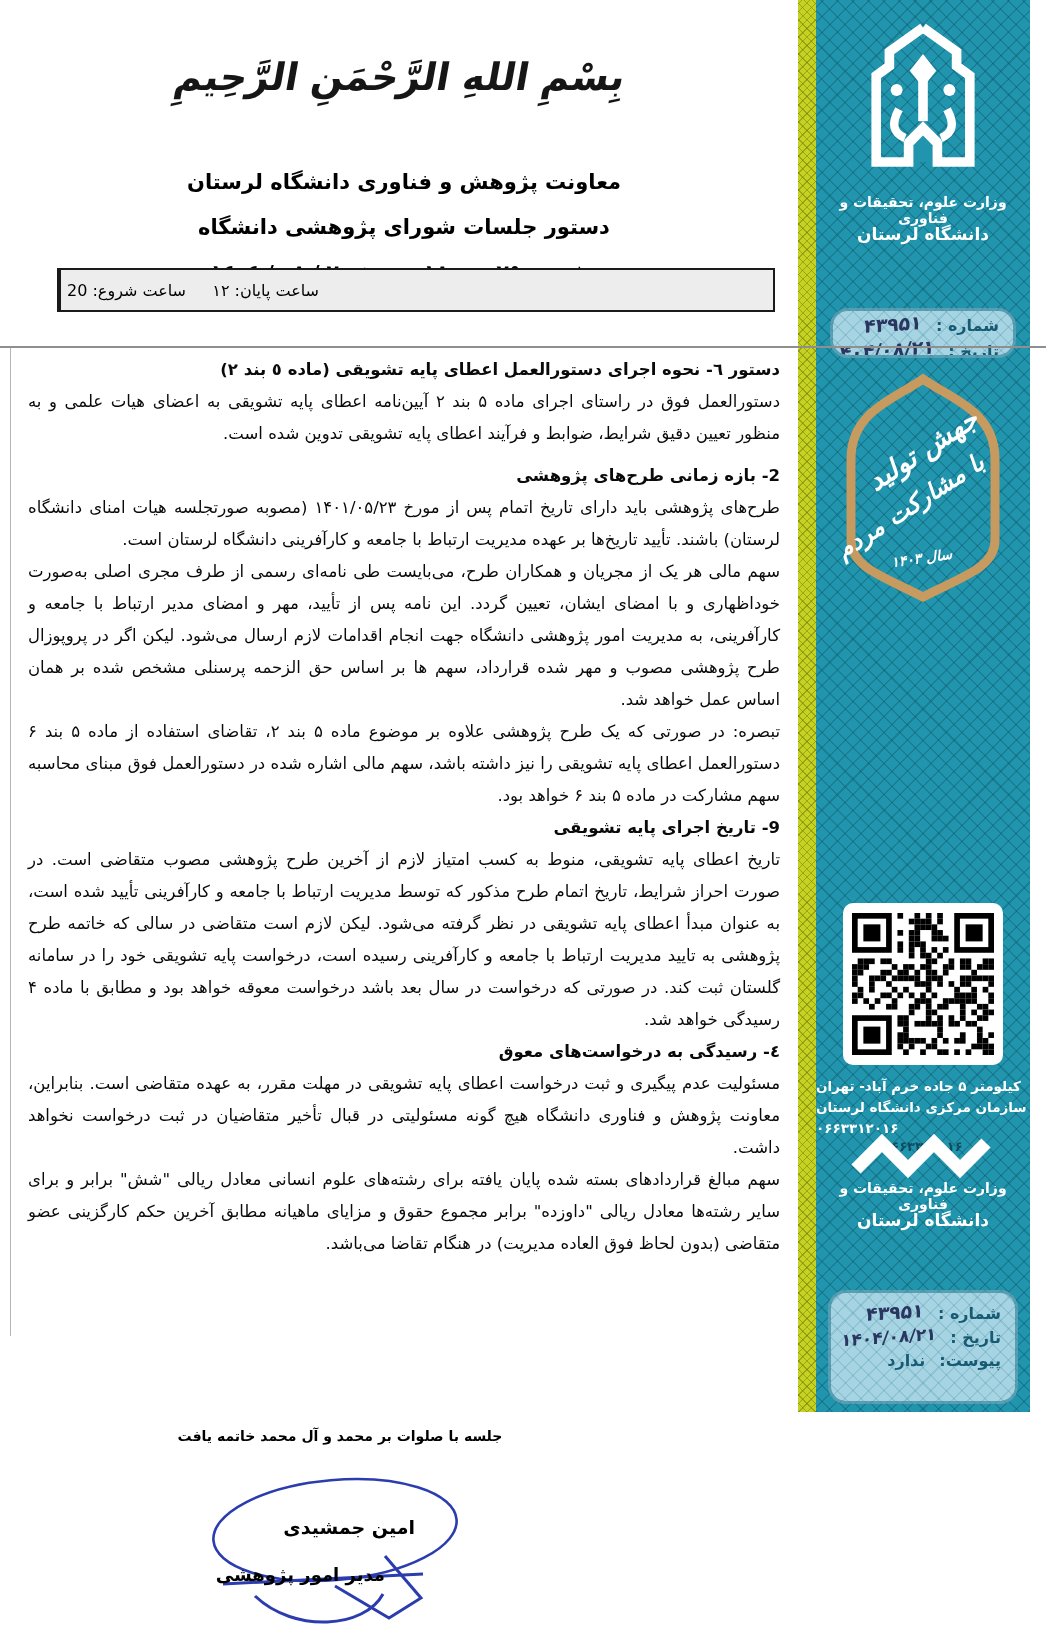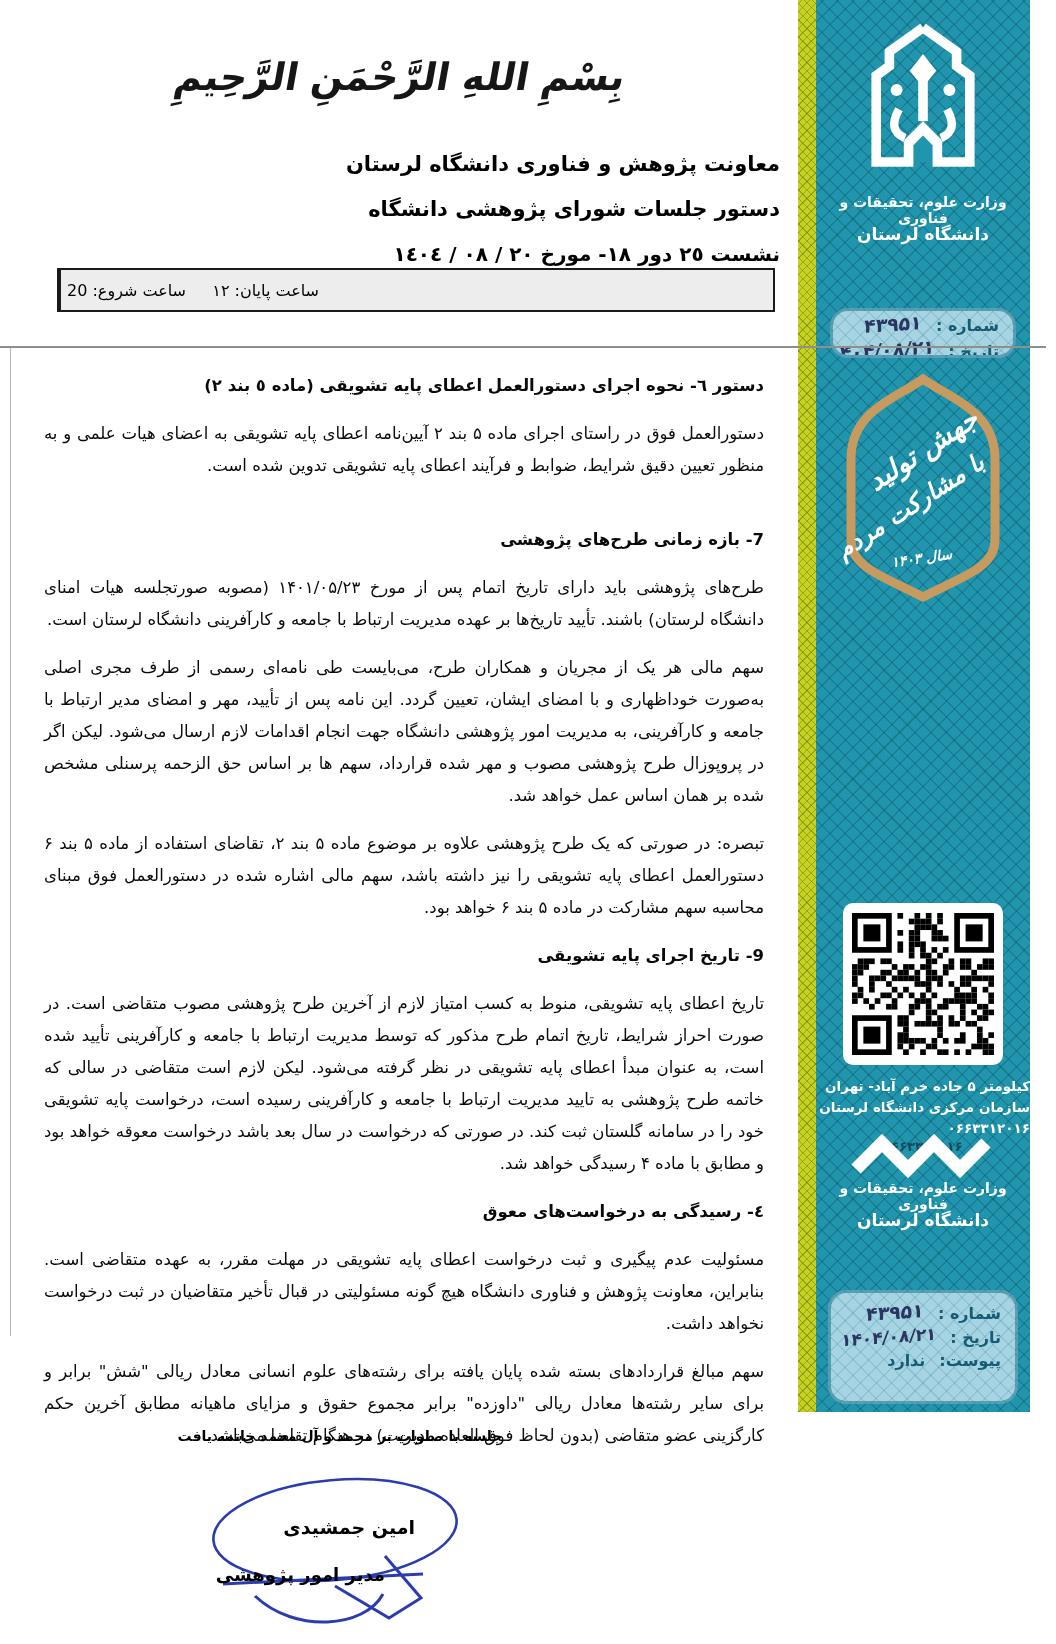--- a/index.html
+++ b/index.html
@@ -53,37 +53,37 @@
   }
   .stamp .year{
     position:absolute;color:#ffffff;font-weight:bold;font-style:italic;
     font-size:14px;direction:rtl;transform:rotate(-8deg);
   }
   .qr-card{
     position:absolute;left:27px;top:903px;width:160px;height:162px;
     background:#ffffff;border-radius:10px;display:flex;align-items:center;justify-content:center;
   }
   .side-address{
-    position:absolute;top:1076px;width:100%;text-align:right;color:#fff;
+    position:absolute;top:1076px;width:100%;text-align:left;color:#fff;
     font-weight:bold;font-size:13.5px;line-height:21px;direction:rtl;
   }
   .hidden-phone{
     position:absolute;top:1139px;width:100%;text-align:center;color:#0e4c5e;
     font-weight:bold;font-size:13px;direction:rtl;
   }
   .zigzag{position:absolute;top:1133px;left:50%;transform:translateX(-50%);}
   
   .bismillah{
     position:absolute;top:22px;left:120px;width:560px;height:110px;
     display:flex;align-items:center;justify-content:center;
     font-size:38px;font-weight:bold;color:#161616;direction:rtl;
     transform:skewX(-10deg);letter-spacing:-1px;
   }
   .doc-header{
-    position:absolute;top:142px;left:28px;width:752px;direction:rtl;
+    position:absolute;top:160px;left:28px;width:752px;text-align:center;direction:rtl;
   }
   .doc-header .h-line{font-weight:bold;font-size:21px;color:#000;line-height:45px;}
   .info-table{
     position:absolute;top:268px;left:57px;width:718px;height:44px;
     display:flex;flex-direction:row-reverse;direction:rtl;
     background:#ededed;border:2px solid #1a1a1a;
   }
   .info-table .cell{
     display:flex;align-items:center;padding:0 10px;font-size:16px;color:#000;
     border-left:2px solid #1a1a1a;white-space:nowrap;
@@ -95,21 +95,21 @@
   .divider{
     position:absolute;top:346px;left:0;width:1046px;height:2px;background:#8f8f8f;z-index:5;
   }
   .vline{
     position:absolute;top:346px;left:10px;width:1px;height:990px;background:#b5b5b5;
   }
   .doc-body{
     position:absolute;top:354px;left:28px;width:752px;direction:rtl;
     font-size:16.5px;line-height:32px;color:#0a0a0a;text-align:justify;
   }
-  .doc-body p{margin:16px;}
+  .doc-body p{margin:0;}
   .doc-body .sec-h{font-weight:bold;text-align:right;}
   .doc-body .gap{height:10px;}
   .closing{
     position:absolute;top:1428px;left:60px;width:560px;text-align:center;
     direction:rtl;font-weight:bold;font-size:14px;color:#000;
   }
   .signature{position:absolute;top:1468px;left:185px;width:290px;height:176px;}
   .signature svg{position:absolute;inset:0;}
   .sig-name{
     position:absolute;top:48px;right:60px;direction:rtl;font-weight:bold;
@@ -437,21 +437,21 @@
     <div class="cell cell-end">ساعت پایان: ١٢</div>
   </div>
 
   <div class="divider"></div>
   <div class="vline"></div>
 
   <div class="doc-body">
     <p class="sec-h">دستور ٦- نحوه اجرای دستورالعمل اعطای پایه تشویقی (ماده ٥ بند ٢)</p>
     <p>دستورالعمل فوق در راستای اجرای ماده ۵ بند ۲ آیین‌نامه اعطای پایه تشویقی به اعضای هیات علمی و به منظور تعیین دقیق شرایط، ضوابط و فرآیند اعطای پایه تشویقی تدوین شده است.</p>
     <div class="gap"></div>
-    <p class="sec-h">7- بازه زمانی طرح‌های پژوهشی</p>
+    <p class="sec-h">2- بازه زمانی طرح‌های پژوهشی</p>
     <p>طرح‌های پژوهشی باید دارای تاریخ اتمام پس از مورخ ۱۴۰۱/۰۵/۲۳ (مصوبه صورتجلسه هیات امنای دانشگاه لرستان) باشند. تأیید تاریخ‌ها بر عهده مدیریت ارتباط با جامعه و کارآفرینی دانشگاه لرستان است.</p>
     <p>سهم مالی هر یک از مجریان و همکاران طرح، می‌بایست طی نامه‌ای رسمی از طرف مجری اصلی به‌صورت خوداظهاری و با امضای ایشان، تعیین گردد. این نامه پس از تأیید، مهر و امضای مدیر ارتباط با جامعه و کارآفرینی، به مدیریت امور پژوهشی دانشگاه جهت انجام اقدامات لازم ارسال می‌شود. لیکن اگر در پروپوزال طرح پژوهشی مصوب و مهر شده قرارداد، سهم ها بر اساس حق الزحمه پرسنلی مشخص شده بر همان اساس عمل خواهد شد.</p>
     <p>تبصره: در صورتی که یک طرح پژوهشی علاوه بر موضوع ماده ۵ بند ۲، تقاضای استفاده از ماده ۵ بند ۶ دستورالعمل اعطای پایه تشویقی را نیز داشته باشد، سهم مالی اشاره شده در دستورالعمل فوق مبنای محاسبه سهم مشارکت در ماده ۵ بند ۶ خواهد بود.</p>
     <p class="sec-h">9- تاریخ اجرای پایه تشویقی</p>
     <p>تاریخ اعطای پایه تشویقی، منوط به کسب امتیاز لازم از آخرین طرح پژوهشی مصوب متقاضی است. در صورت احراز شرایط، تاریخ اتمام طرح مذکور که توسط مدیریت ارتباط با جامعه و کارآفرینی تأیید شده است، به عنوان مبدأ اعطای پایه تشویقی در نظر گرفته می‌شود. لیکن لازم است متقاضی در سالی که خاتمه طرح پژوهشی به تایید مدیریت ارتباط با جامعه و کارآفرینی رسیده است، درخواست پایه تشویقی خود را در سامانه گلستان ثبت کند. در صورتی که درخواست در سال بعد باشد درخواست معوقه خواهد بود و مطابق با ماده ۴ رسیدگی خواهد شد.</p>
     <p class="sec-h">٤-  رسیدگی به درخواست‌های معوق</p>
     <p>مسئولیت عدم پیگیری و ثبت درخواست اعطای پایه تشویقی در مهلت مقرر، به عهده متقاضی است. بنابراین، معاونت پژوهش و فناوری دانشگاه هیچ گونه مسئولیتی در قبال تأخیر متقاضیان در ثبت درخواست نخواهد داشت.</p>
     <p>سهم مبالغ قراردادهای بسته شده پایان یافته برای رشته‌های علوم انسانی معادل ریالی "شش" برابر و برای سایر رشته‌ها معادل ریالی "داوزده" برابر مجموع حقوق و مزایای ماهیانه مطابق آخرین حکم کارگزینی عضو متقاضی (بدون لحاظ فوق العاده مدیریت) در هنگام تقاضا می‌باشد.</p>
   </div>
 

